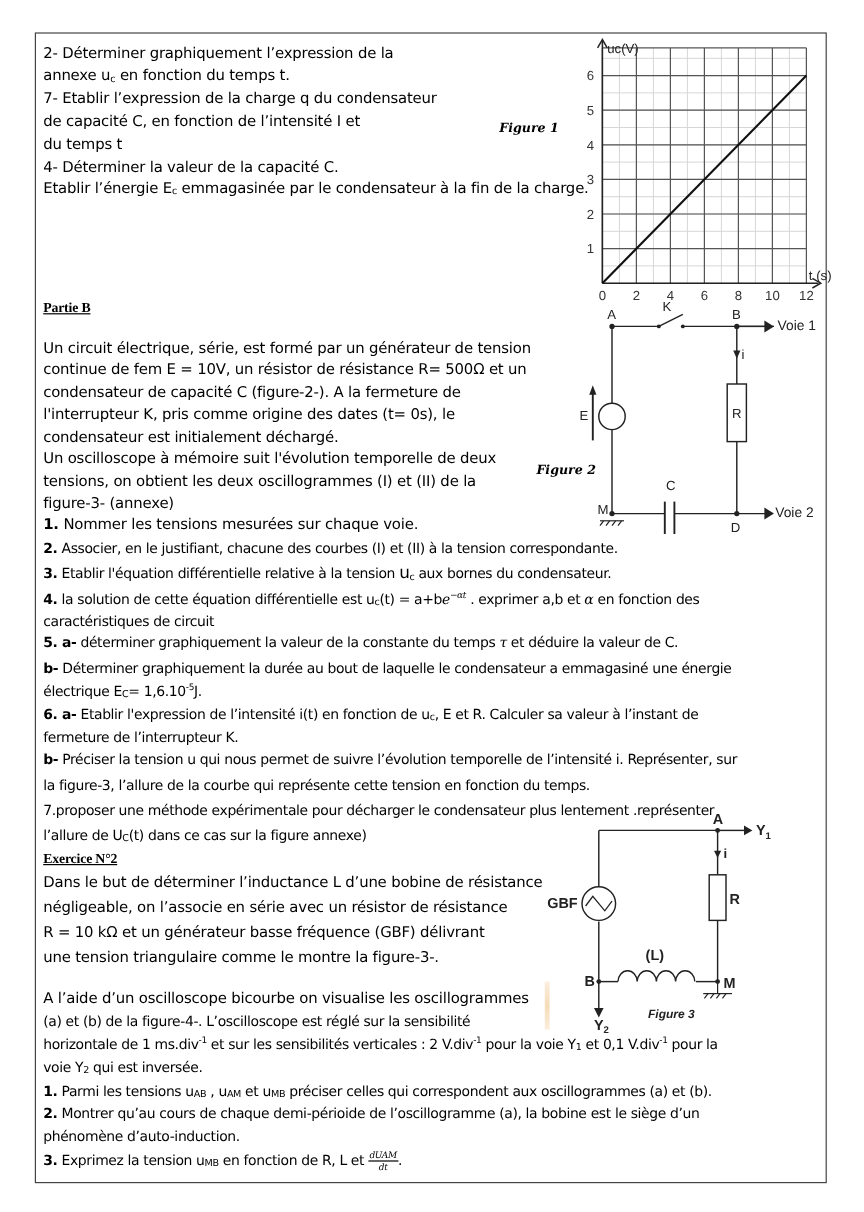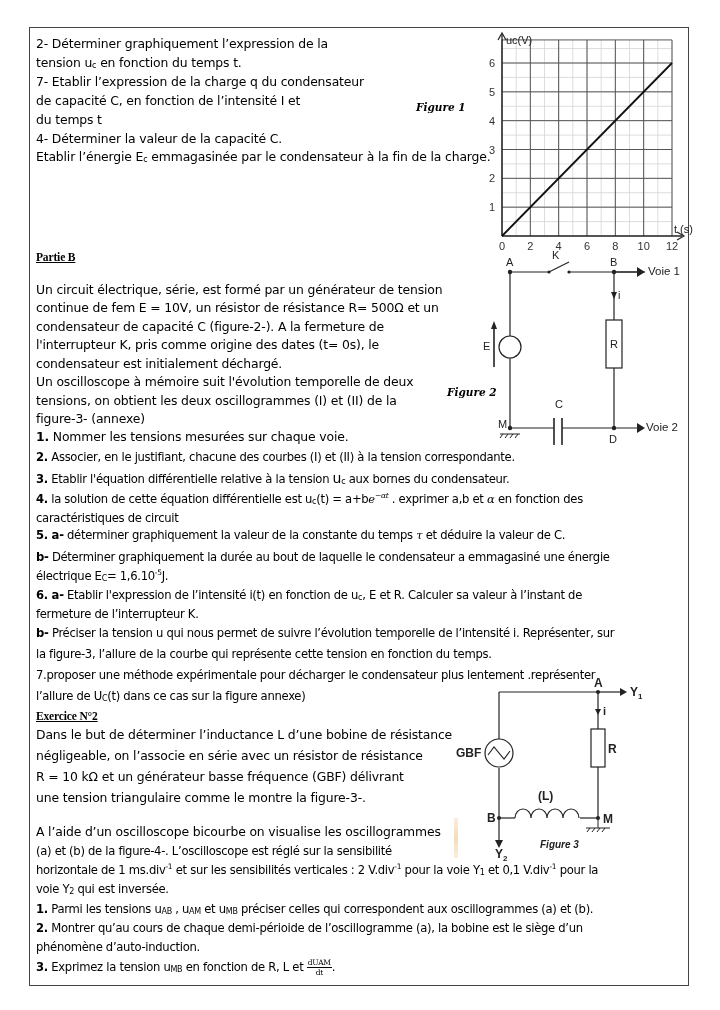--- a/index.html
+++ b/index.html
@@ -10,35 +10,35 @@
   .line { position: absolute; left: 36px; font-size: 12.4px; line-height: 18px; white-space: nowrap;
           letter-spacing: -0.15px; }
   .line sub, .line .sub { font-size: 8px; vertical-align: baseline; position: relative; top: 1px; }
   .line sup { font-size: 7.5px; vertical-align: super; line-height: 0; }
   .num { font-weight: bold; }
   .heading { font-weight: bold; text-decoration: underline; font-size: 11.5px; font-family: Liberation Serif, serif; }
   .fig-caption { position: absolute; font-family: "DejaVu Serif", serif; font-style: italic;
                  font-weight: bold; font-size: 10.5px; }
   .cond { font-size: 11.6px; letter-spacing: -0.3px; }
   svg text { font-family: "Liberation Sans", sans-serif; }
-  .frac { display: inline-block; vertical-align: middle; text-align: center; 
+  .frac { display: inline-block; vertical-align: middle; text-align: center; font-style: italic;
           font-size: 7.5px; line-height: 9px; font-family: "DejaVu Serif", serif; }
   .frac span { display: block; }
   .frac .top { border-bottom: 0.8px solid #000; padding: 0 1px; }
   .ital { font-style: italic; font-family: "DejaVu Serif", serif; }
   .beige-bar { position: absolute; left: 454px; top: 818px; width: 4px; height: 40px;
                background: linear-gradient(#fbeedd, #f5dcb8, #fbeedd); }
 </style>
 </head>
 <body>
 
 <div class="page-frame"></div>
 
 <div class="line" style="top:35px">2- Déterminer graphiquement l’expression de la</div>
-<div class="line" style="top:54px"><span>tension u</span><span class="sub">c</span><span> en fonction du temps t.</span></div>
+<div class="line" style="top:54px"><span>annexe u</span><span class="sub">c</span><span> en fonction du temps t.</span></div>
 <div class="line" style="top:73px">7- Etablir l’expression de la charge q du condensateur</div>
 <div class="line" style="top:92px">de capacité C, en fonction de l’intensité I et</div>
 <div class="line" style="top:111px">du temps t</div>
 <div class="line" style="top:130px">4- Déterminer la valeur de la capacité C.</div>
 <div class="line" style="top:148px"><span>Etablir l’énergie E</span><span class="sub">c</span><span> emmagasinée par le condensateur à la fin de la charge.</span></div>
 <div class="fig-caption" style="left:416px; top:101px">Figure 1</div>
 
 <svg id="chart1" style="position:absolute; left:470px; top:30px;" width="230" height="225">
   <g id="grid-minor">
       <line x1="32" y1="206" x2="32" y2="9.933333333333337" stroke="#d4d4d4" stroke-width="0.8"></line>

